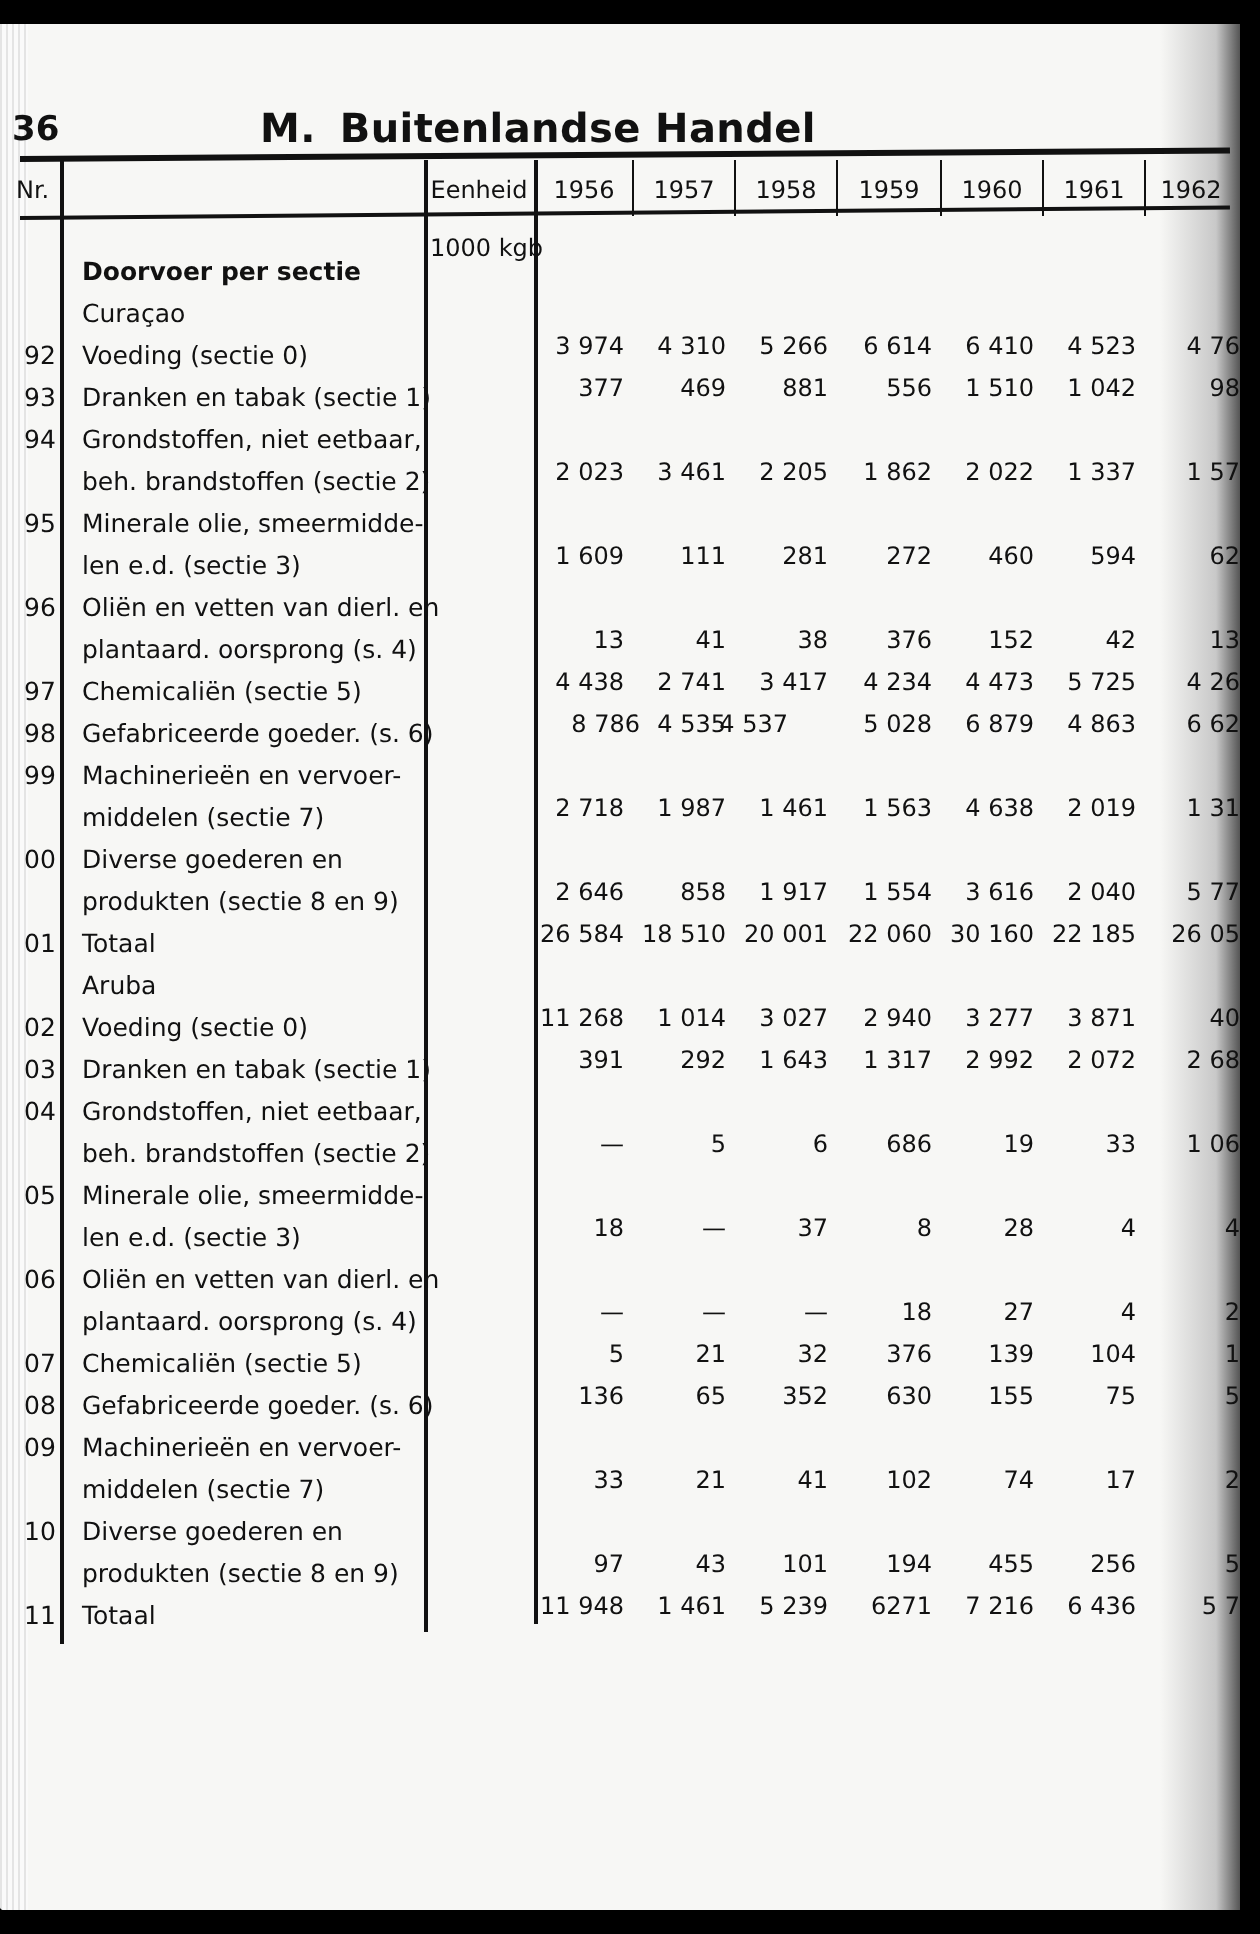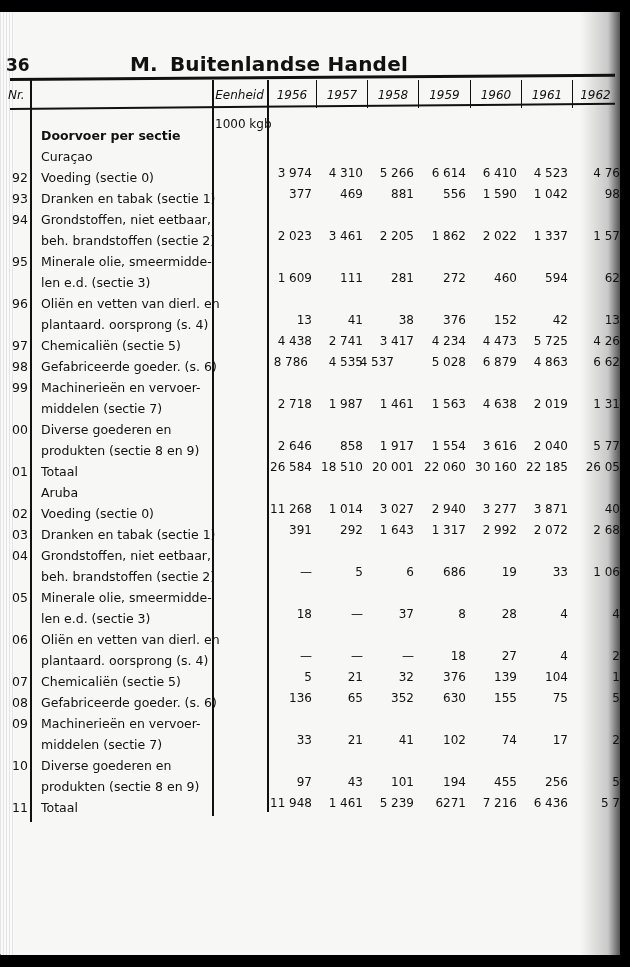--- a/index.html
+++ b/index.html
@@ -10,21 +10,21 @@
   .page-edge { position:absolute; left:0; top:0; width:14px; height:100%;
                background:repeating-linear-gradient(90deg,#e4e4e4 0 1px,#fafafa 1px 3px); }
   .right-shadow { position:absolute; right:0; top:0; width:40px; height:100%;
                   background:linear-gradient(90deg, rgba(255,255,255,0), #c8c8c8 70%, #555 100%); }
   .pgnum { position:absolute; left:6px; top:43px; font-size:17px; font-weight:bold; }
   .title { position:absolute; left:130px; top:40px; font-size:20px; font-weight:bold; letter-spacing:0.2px; }
   .title .sec { margin-right:12px; }
   .hr-top { position:absolute; left:10px; top:66px; width:605px; height:3px; background:#111; transform:rotate(-0.4deg); transform-origin:left; }
   .hr-head { position:absolute; left:10px; top:96px; width:605px; height:2px; background:#111; transform:rotate(-0.5deg); transform-origin:left; }
   .vline { position:absolute; width:2px; background:#111; }
-  .hdr { position:absolute; top:76px; font-size:12px; text-align:center;font-style:italic; }
+  .hdr { position:absolute; top:76px; font-size:12px; text-align:center; }
   .row { position:absolute; left:0; width:620px; height:22px; font-size:12.5px; }
   .nr { position:absolute; left:12px; width:20px; text-align:left; }
   .desc { position:absolute; left:41px; white-space:nowrap; }
   .desc.bold { font-weight:bold; }
   .unit { position:absolute; left:215px; font-size:12px; }
   .val { position:absolute; width:56px; text-align:right; font-size:12px; }
 </style>
 </head>
 <body>
 
@@ -79,21 +79,21 @@
         <span class="val" style="top:-4px;left:512px">4 523</span>
         <span class="val" style="top:-4px;left:564px">4 76</span>
       </div>
       <div class="row" style="top:179px">
         <span class="nr" style="top:0">93</span>
         <span class="desc" style="top:0px">Dranken en tabak (sectie 1)</span>
         <span class="val" style="top:-4px;left:256px">377</span>
         <span class="val" style="top:-4px;left:307px">469</span>
         <span class="val" style="top:-4px;left:358px">881</span>
         <span class="val" style="top:-4px;left:410px">556</span>
-        <span class="val" style="top:-4px;left:461px">1 590</span>
+        <span class="val" style="top:-4px;left:461px">1 510</span>
         <span class="val" style="top:-4px;left:512px">1 042</span>
         <span class="val" style="top:-4px;left:564px">98</span>
       </div>
       <div class="row" style="top:200px">
         <span class="nr" style="top:0">94</span>
         <span class="desc" style="top:0px">Grondstoffen, niet eetbaar,</span>
         <span class="desc" style="top:21px">beh. brandstoffen (sectie 2)</span>
         <span class="val" style="top:17px;left:256px">2 023</span>
         <span class="val" style="top:17px;left:307px">3 461</span>
         <span class="val" style="top:17px;left:358px">2 205</span>
@@ -133,21 +133,21 @@
         <span class="val" style="top:-4px;left:307px">2 741</span>
         <span class="val" style="top:-4px;left:358px">3 417</span>
         <span class="val" style="top:-4px;left:410px">4 234</span>
         <span class="val" style="top:-4px;left:461px">4 473</span>
         <span class="val" style="top:-4px;left:512px">5 725</span>
         <span class="val" style="top:-4px;left:564px">4 26</span>
       </div>
       <div class="row" style="top:347px">
         <span class="nr" style="top:0">98</span>
         <span class="desc" style="top:0px">Gefabriceerde goeder. (s. 6)</span>
-        <span class="val" style="top:-4px;left:252px">8 786</span>
+        <span class="val" style="top:-4px;left:264px">8 786</span>
         <span class="val" style="top:-4px;left:307px">4 535</span>
         <span class="val" style="top:-4px;left:338px">4 537</span>
         <span class="val" style="top:-4px;left:410px">5 028</span>
         <span class="val" style="top:-4px;left:461px">6 879</span>
         <span class="val" style="top:-4px;left:512px">4 863</span>
         <span class="val" style="top:-4px;left:564px">6 62</span>
       </div>
       <div class="row" style="top:368px">
         <span class="nr" style="top:0">99</span>
         <span class="desc" style="top:0px">Machinerieën en vervoer-</span>

